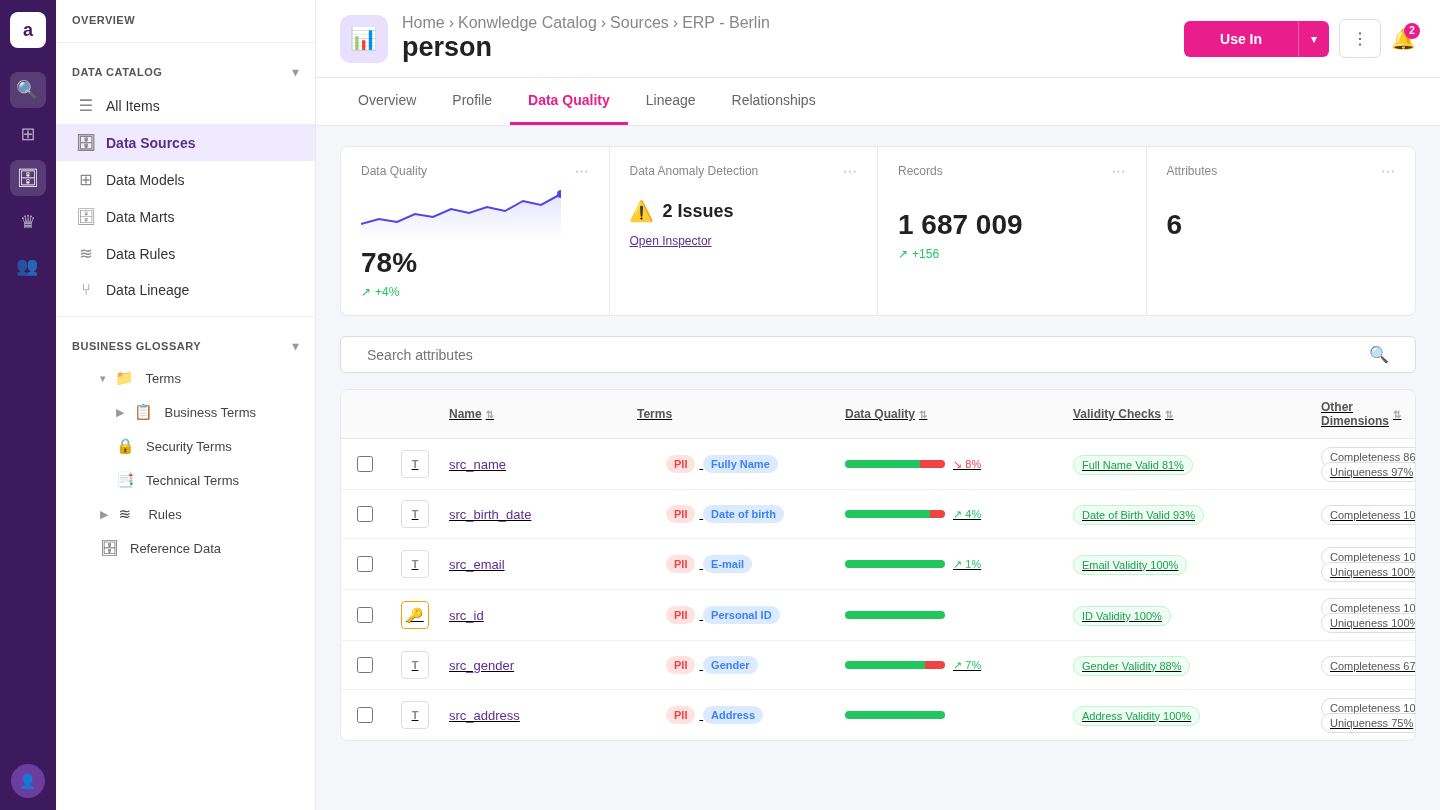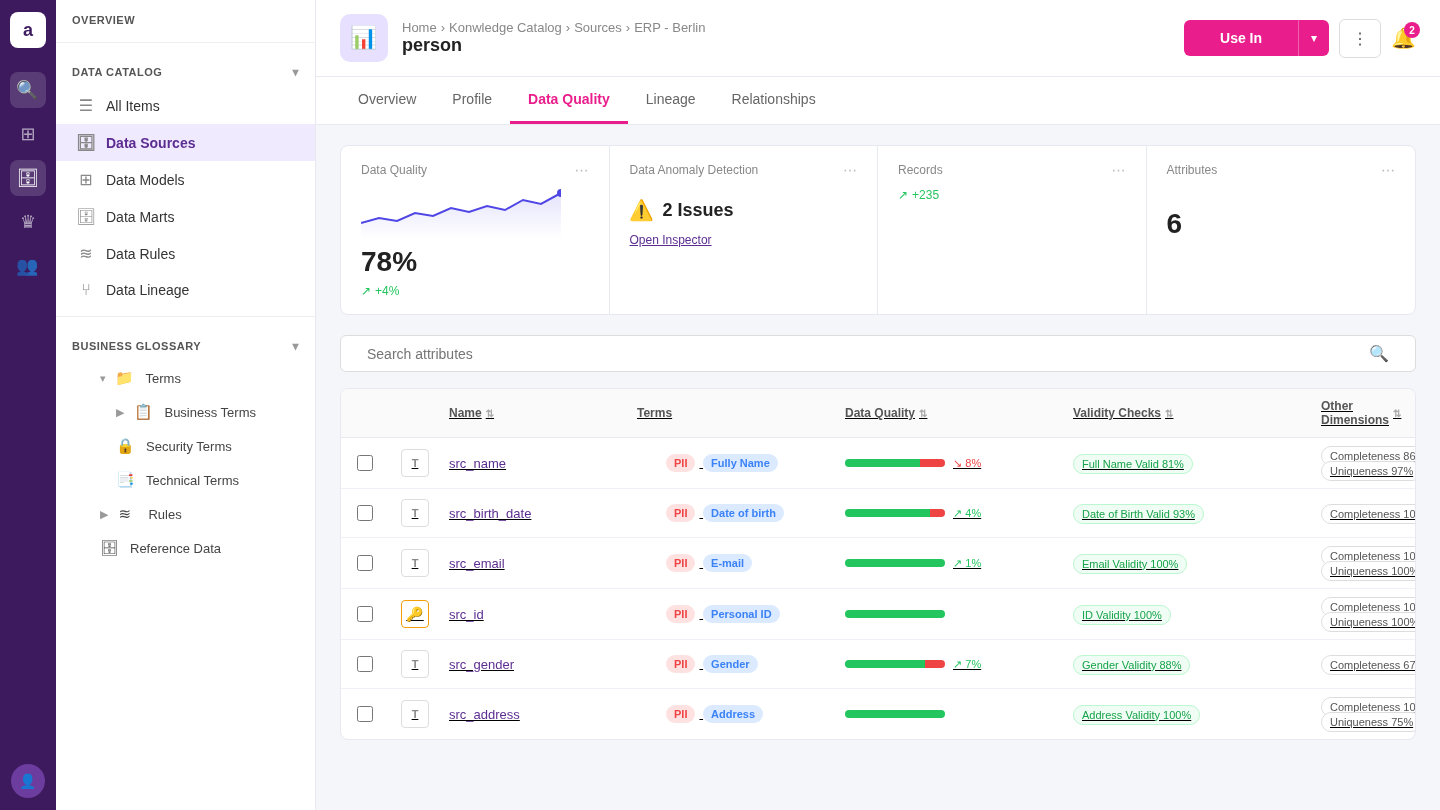--- a/index.html
+++ b/index.html
@@ -115,23 +115,23 @@
     }
     .header-left { display: flex; align-items: center; gap: 14px; }
     .page-icon {
       width: 48px; height: 48px;
       background: #e8e0ff;
       border-radius: 10px;
       display: flex; align-items: center; justify-content: center;
       color: #6c3d9e; font-size: 22px;
     }
     .header-title-group {}
-    .breadcrumb { font-size: 13px; color: #888; display: flex; align-items: center; gap: 4px; }
+    .breadcrumb { font-size: 16px; color: #888; display: flex; align-items: center; gap: 4px; }
     .breadcrumb span { cursor: pointer; }
-    .page-title { font-size: 18px; font-weight: 700; color: #222; }
+    .page-title { font-size: 27px; font-weight: 700; color: #222; }
     .header-right { display: flex; align-items: center; gap: 10px; }
     .use-in-btn {
       background: #e91e8c;
       color: white;
       border: none;
       padding: 10px 36px;
       border-radius: 6px 0 0 6px;
       font-size: 14px;
       font-weight: 600;
       cursor: pointer;
@@ -500,23 +500,24 @@
         <div>
           <span class="open-inspector">Open Inspector</span>
         </div>
       </div>
 
       <div class="metric-card">
         <div class="metric-card-header">
           <span class="metric-title">Records</span>
           <span class="metric-more">⋯</span>
         </div>
+        <div class="metric-value" style="margin-top:30px;">1 687 009</div>
         <div class="metric-trend trend-up">
           <span>↗</span>
-          <span>+235</span>
+          <span>+156</span>
         </div>
       </div>
 
       <div class="metric-card">
         <div class="metric-card-header">
           <span class="metric-title">Attributes</span>
           <span class="metric-more">⋯</span>
         </div>
         <div class="metric-value" style="margin-top:30px;">6</div>
       </div>

